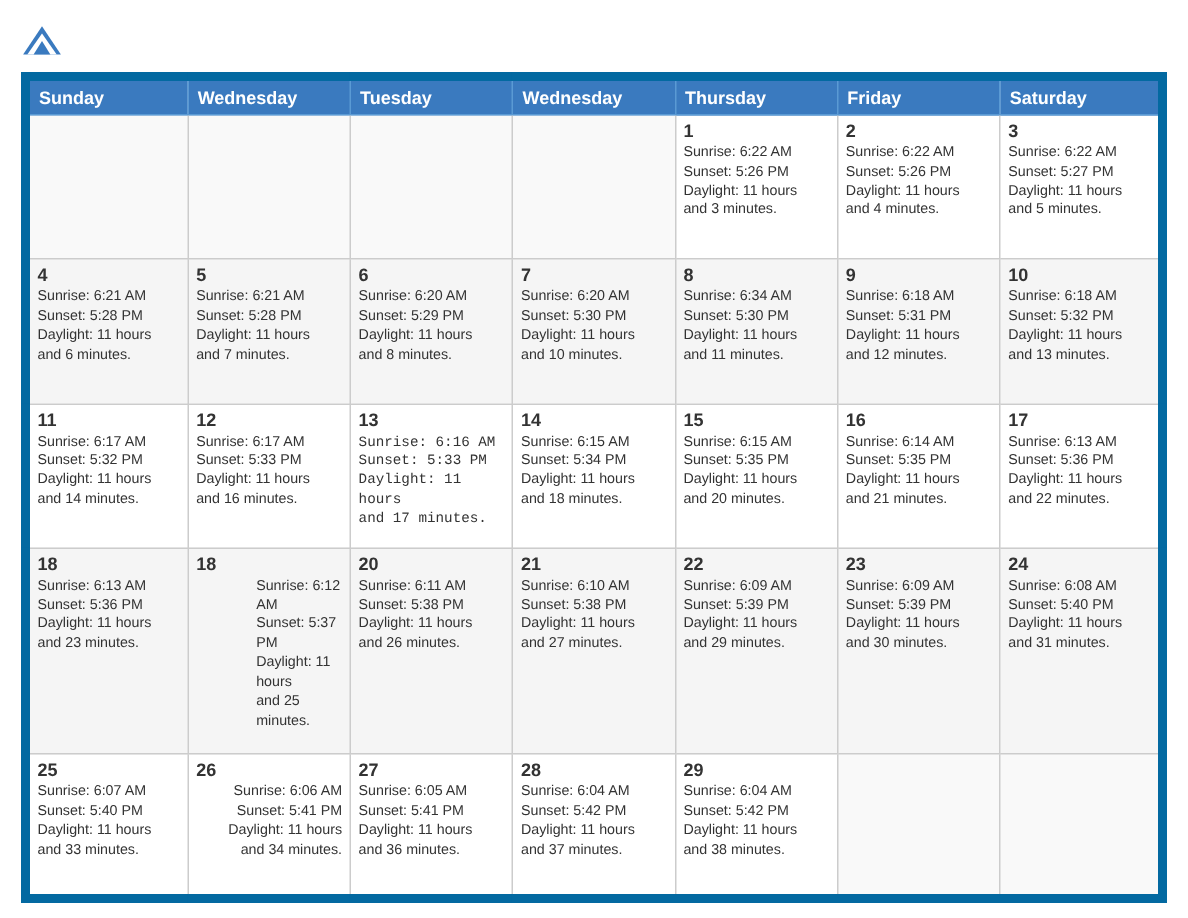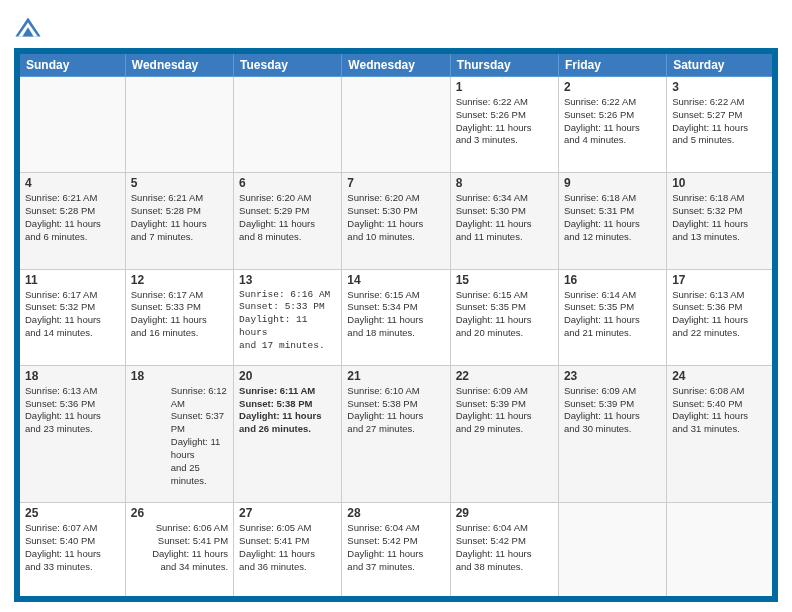--- a/index.html
+++ b/index.html
@@ -278,21 +278,21 @@
           </td>
           <td>
             <span class="day-num">18</span>
             <div class="day-info" style="white-space: pre-line; margin-left: 40px;">Sunrise: 6:12 AM
 Sunset: 5:37 PM
 Daylight: 11 hours
 and 25 minutes.</div>
           </td>
           <td>
             <span class="day-num">20</span>
-            <div class="day-info" style="white-space: pre-line; font-weight: bold;">Sunrise: 6:11 AM
+            <div class="day-info" style="white-space: pre-line;">Sunrise: 6:11 AM
 Sunset: 5:38 PM
 Daylight: 11 hours
 and 26 minutes.</div>
           </td>
           <td>
             <span class="day-num">21</span>
             <div class="day-info" style="white-space: pre-line;">Sunrise: 6:10 AM
 Sunset: 5:38 PM
 Daylight: 11 hours
 and 27 minutes.</div>

